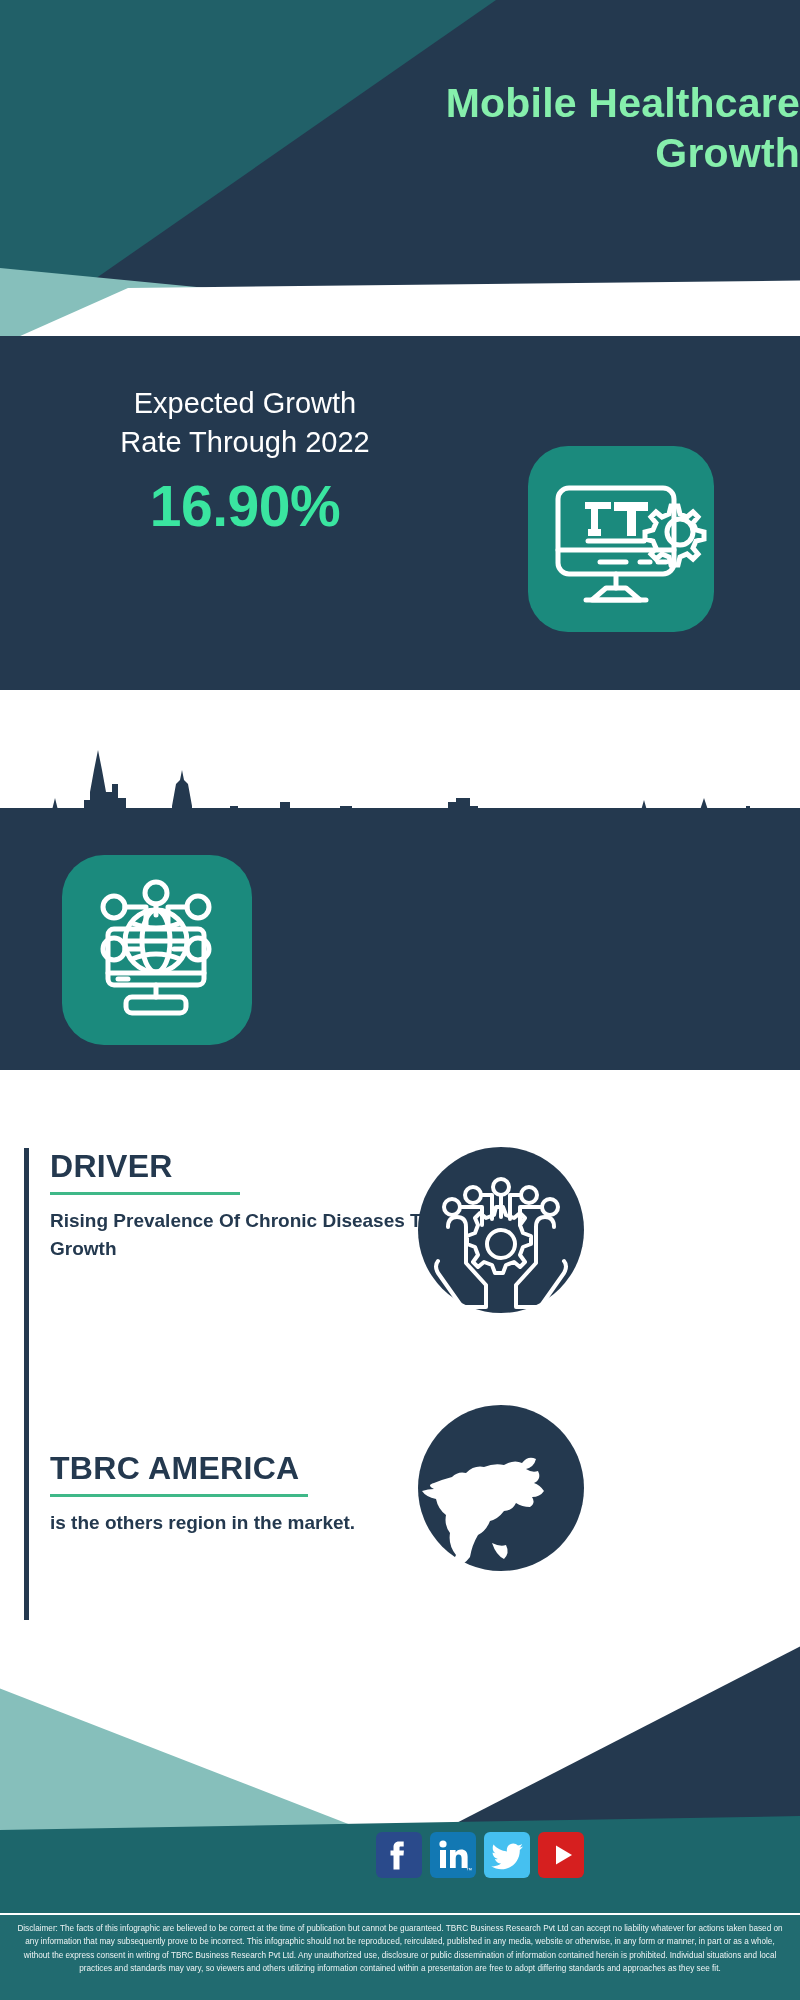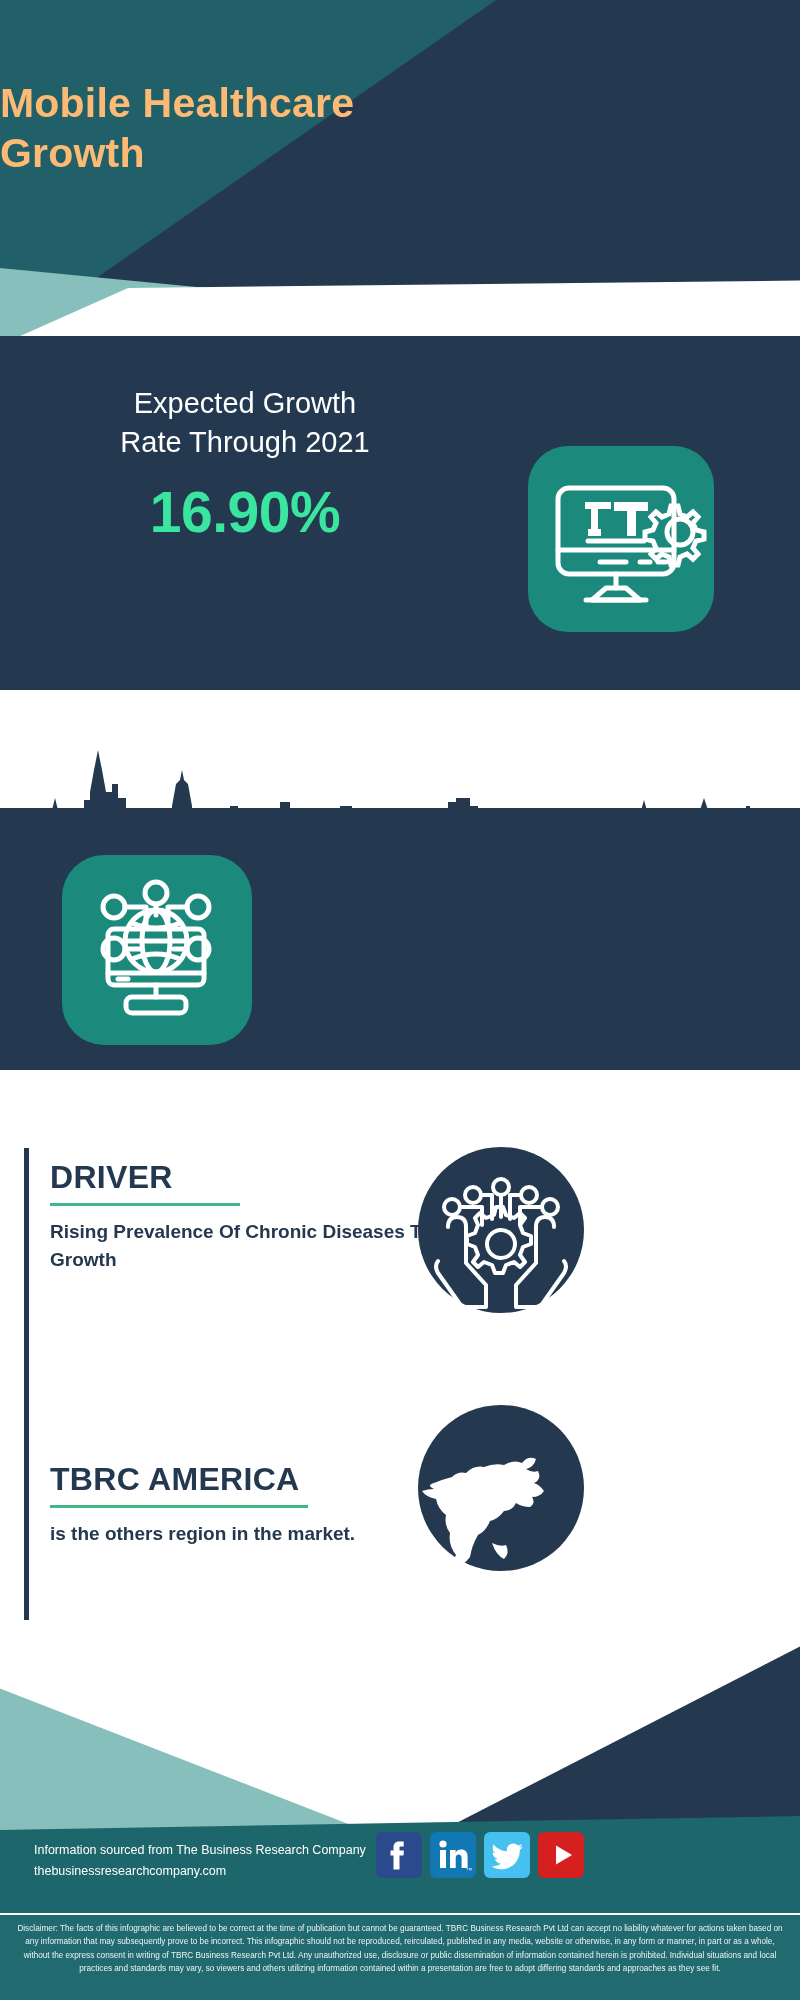--- a/index.html
+++ b/index.html
@@ -9,45 +9,45 @@
   
   .hero{position:absolute;left:0;top:0;width:800px;height:345px;overflow:hidden;background:#216068;}
   .hero-dark{position:absolute;left:0;top:0;width:800px;height:345px;
     background:#24394f;
     clip-path:polygon(100% 0,100% 100%,0 100%, 62% 0);}
   .hero-lightwedge{position:absolute;left:0;top:268px;width:800px;height:77px;
     background:#86bfbb;
     clip-path:polygon(0 0,0 100%,800px 100%);}
   .hero-white{position:absolute;left:0;top:270px;width:800px;height:75px;background:#ffffff;
     clip-path:polygon(0 100%, 16% 24%, 100% 14%, 100% 100%);}
-  .hero-title{position:absolute;left:0;top:78px;width:800px;text-align:left;
-    color:#fdba74;font-size:41px;font-weight:bold;line-height:1.22;letter-spacing:.2px;z-index:4;}
+  .hero-title{position:absolute;left:0;top:78px;width:800px;text-align:right;
+    color:#86efac;font-size:41px;font-weight:bold;line-height:1.22;letter-spacing:.2px;z-index:4;}
 
   
   .growth{position:absolute;left:0;top:336px;width:800px;height:368px;background:#24394f;}
   .growth-text{position:absolute;left:20px;top:48px;width:450px;text-align:center;}
   .growth-label{color:#ffffff;font-size:29px;line-height:1.36;font-weight:400;}
-  .growth-value{color:#3ae5a0;font-size:57px;font-weight:bold;margin-top:16px;letter-spacing:-.5px;}
+  .growth-value{color:#3ae5a0;font-size:57px;font-weight:bold;margin-top:10px;letter-spacing:-.5px;}
   .it-tile{position:absolute;left:528px;top:446px;width:186px;height:186px;border-radius:40px;background:#1b8a7d;}
 
   
   .skyband{position:absolute;left:0;top:690px;width:800px;height:175px;background:#ffffff;}
   .skyband svg{position:absolute;left:0;bottom:0;width:800px;height:125px;display:block;}
 
   
   .msize{position:absolute;left:0;top:808px;width:800px;height:262px;background:#24394f;}
   .globe-tile{position:absolute;left:62px;top:855px;width:190px;height:190px;border-radius:42px;background:#1b8a7d;}
   .msize-text{position:absolute;left:300px;top:872px;width:480px;text-align:center;}
   .msize-label{color:#ffffff;font-size:29px;line-height:1.32;font-weight:400;}
   .msize-value{color:#3ae5a0;font-size:54px;font-weight:bold;margin-top:6px;letter-spacing:-.5px;}
 
   
   .fact{position:absolute;left:24px;width:560px;}
   .fact .bar{position:absolute;left:0;top:0;width:5px;background:#24394f;}
-  .fact .body{margin-left:26px;margin-top:11px;}
+  .fact .body{margin-left:26px;}
   .fact-title{color:#24394f;font-weight:bold;letter-spacing:.3px;}
   .fact-rule{height:3px;background:#3fb888;margin:7px 0 12px 0;}
   .fact-desc{color:#24394f;font-weight:bold;font-size:19px;line-height:1.45;}
 
   #fact-driver{top:1148px;height:310px;}
   #fact-driver .bar{height:310px;}
   #fact-driver .fact-title{font-size:32px;}
   #fact-driver .fact-rule{width:190px;}
 
   #fact-region{top:1450px;height:270px;}
@@ -89,21 +89,21 @@
     <div class="hero-title">
       <div>Mobile Healthcare</div>
       <div>Growth</div>
     </div>
   </div>
 
   <div class="growth">
     <div class="growth-text">
       <div class="growth-label">
         <div>Expected Growth</div>
-        <div>Rate Through 2021</div>
+        <div>Rate Through 2022</div>
       </div>
       <div class="growth-value">16.90%</div>
     </div>
   </div>
 
   <div class="it-tile">
     <svg width="186" height="186" viewBox="0 0 186 186" aria-hidden="true">
       <g fill="none" stroke="#ffffff" stroke-width="5" stroke-linejoin="round" stroke-linecap="round">
         <rect x="30" y="42" width="116" height="86" rx="11"></rect>
         <line x1="30" y1="104" x2="146" y2="104"></line>
@@ -219,24 +219,20 @@
   </div>
 
   <div class="footer-zone">
     <div class="f-teal"></div>
     <div class="f-navy"></div>
     <div class="f-strip"></div>
     <div class="f-bottom"></div>
     <div class="f-bottom-line"></div>
   </div>
 
-  <div class="src">
-    <div>Information sourced from The Business Research Company</div>
-    <div>thebusinessresearchcompany.com</div>
-  </div>
 
   <div class="socials">
     <div class="sq" style="background:#2a4a8b">
       <svg width="46" height="46" viewBox="0 0 46 46">
           <path fill="#ffffff" d="M27.5 23.5h-4v14h-6v-14h-3v-5h3v-3.3c0-3.1 1.6-5.7 5.6-5.7h4.6v5h-3c-1 0-1.2.5-1.2 1.3v2.7h4.4z"></path>
         </svg>
     </div>
     <div class="sq" style="background:#1278b3">
       <svg width="46" height="46" viewBox="0 0 46 46">
         <rect x="10" y="18" width="6" height="18" fill="#ffffff"></rect>

